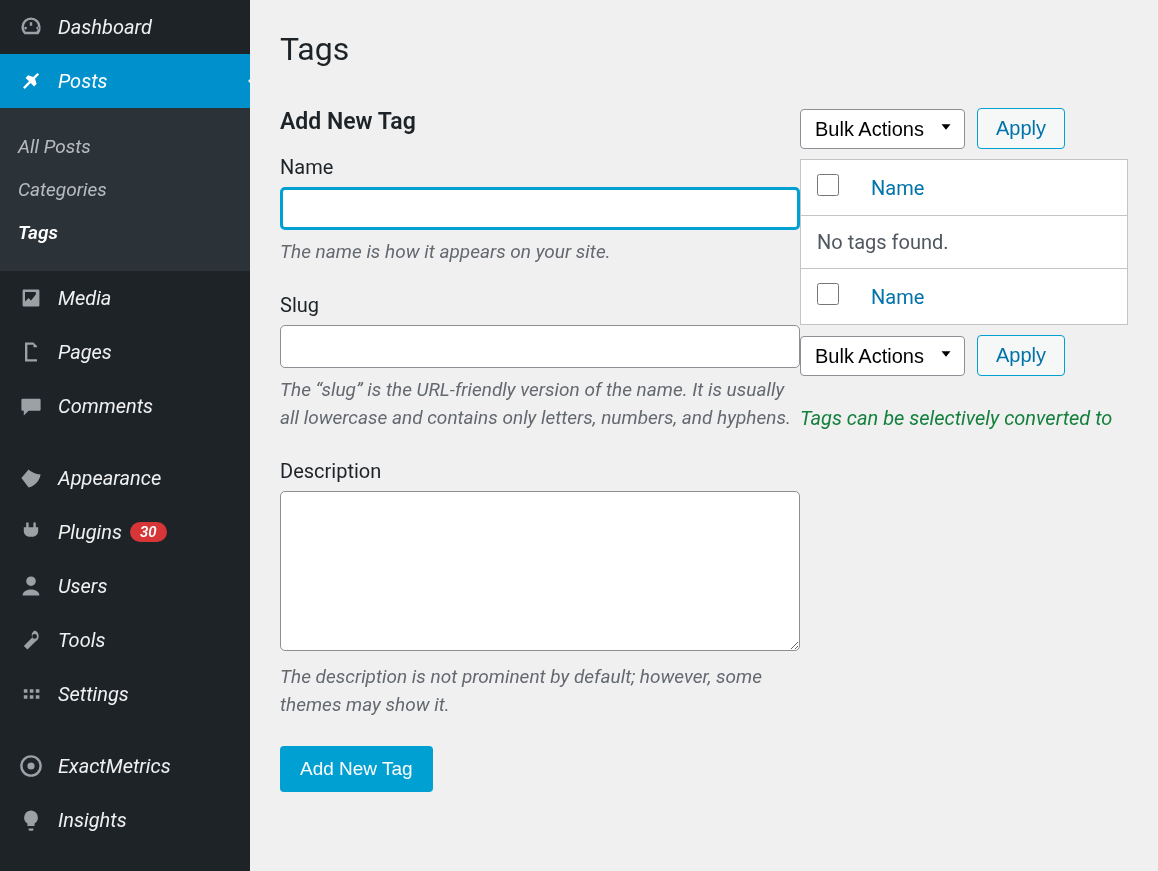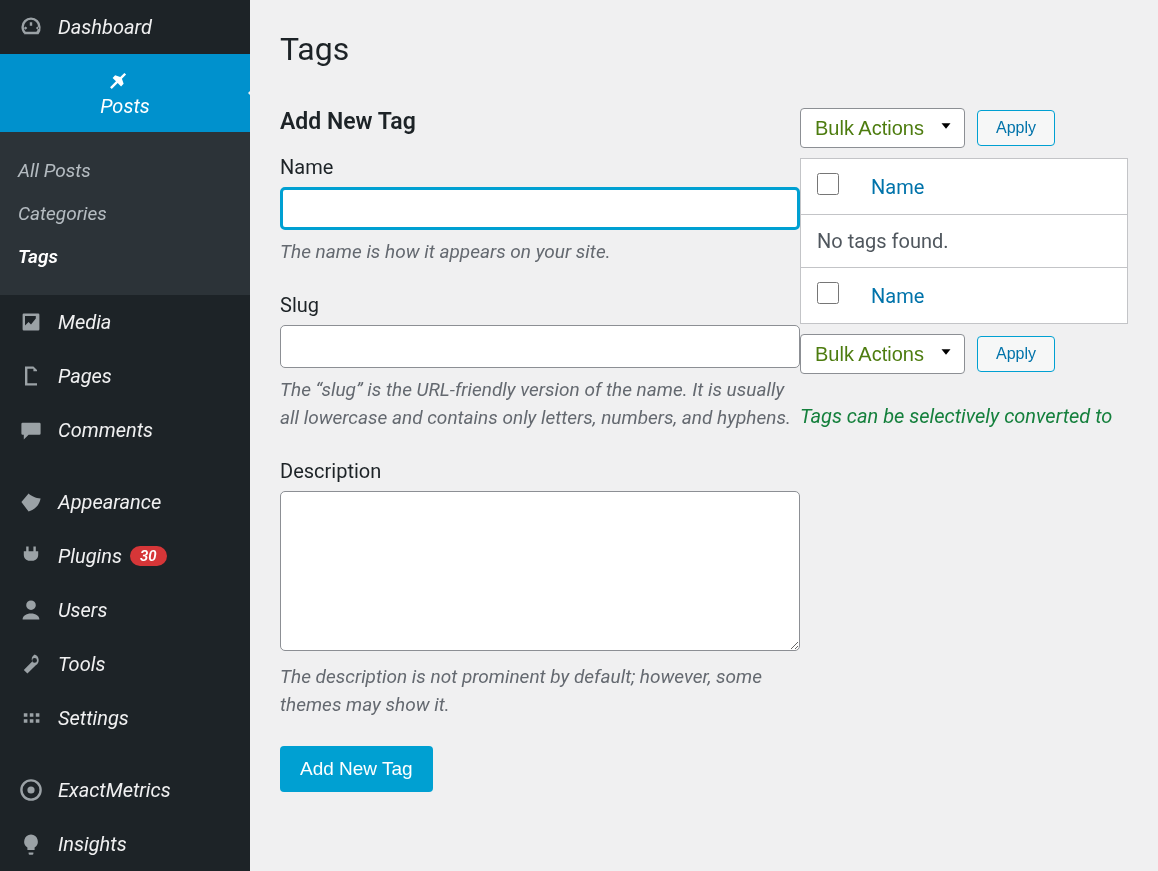--- a/index.html
+++ b/index.html
@@ -30,21 +30,20 @@
       color: #f0f0f1;
       font-size: 20px;
       cursor: pointer;
     }
     .sidebar-item.current {
       background: #0073aa;
       background: #2196d6;
       background: #0091cd;
       color: #fff;
       position: relative;
-      flex-direction: column;
     }
     .sidebar-item.current::after {
       content: "";
       position: absolute;
       right: -8px;
       top: 50%;
       transform: translateY(-50%);
       border-top: 10px solid transparent;
       border-bottom: 10px solid transparent;
       border-right: 10px solid #f0f0f1;
@@ -170,36 +169,36 @@
       position: relative;
       display: inline-block;
     }
     .select {
       appearance: none;
       background: #fff;
       border: 1px solid #8c8f94;
       border-radius: 4px;
       padding: 8px 38px 8px 14px;
       font-size: 20px;
-      color: #4d7c0f;
+      color: #000000;
       cursor: pointer;
     }
     .select-chevron {
       position: absolute;
       right: 10px;
       top: 50%;
       transform: translateY(-50%);
       pointer-events: none;
     }
     .secondary-button {
       background: #f6f7f7;
       border: 1px solid #00a0d2;
       color: #0073aa;
       padding: 8px 18px;
-      font-size: 16px;
+      font-size: 20px;
       border-radius: 4px;
       cursor: pointer;
     }
     .wp-table {
       width: 100%;
       border-collapse: collapse;
       background: #fff;
       border: 1px solid #c3c4c7;
       margin-bottom: 10px;
     }

